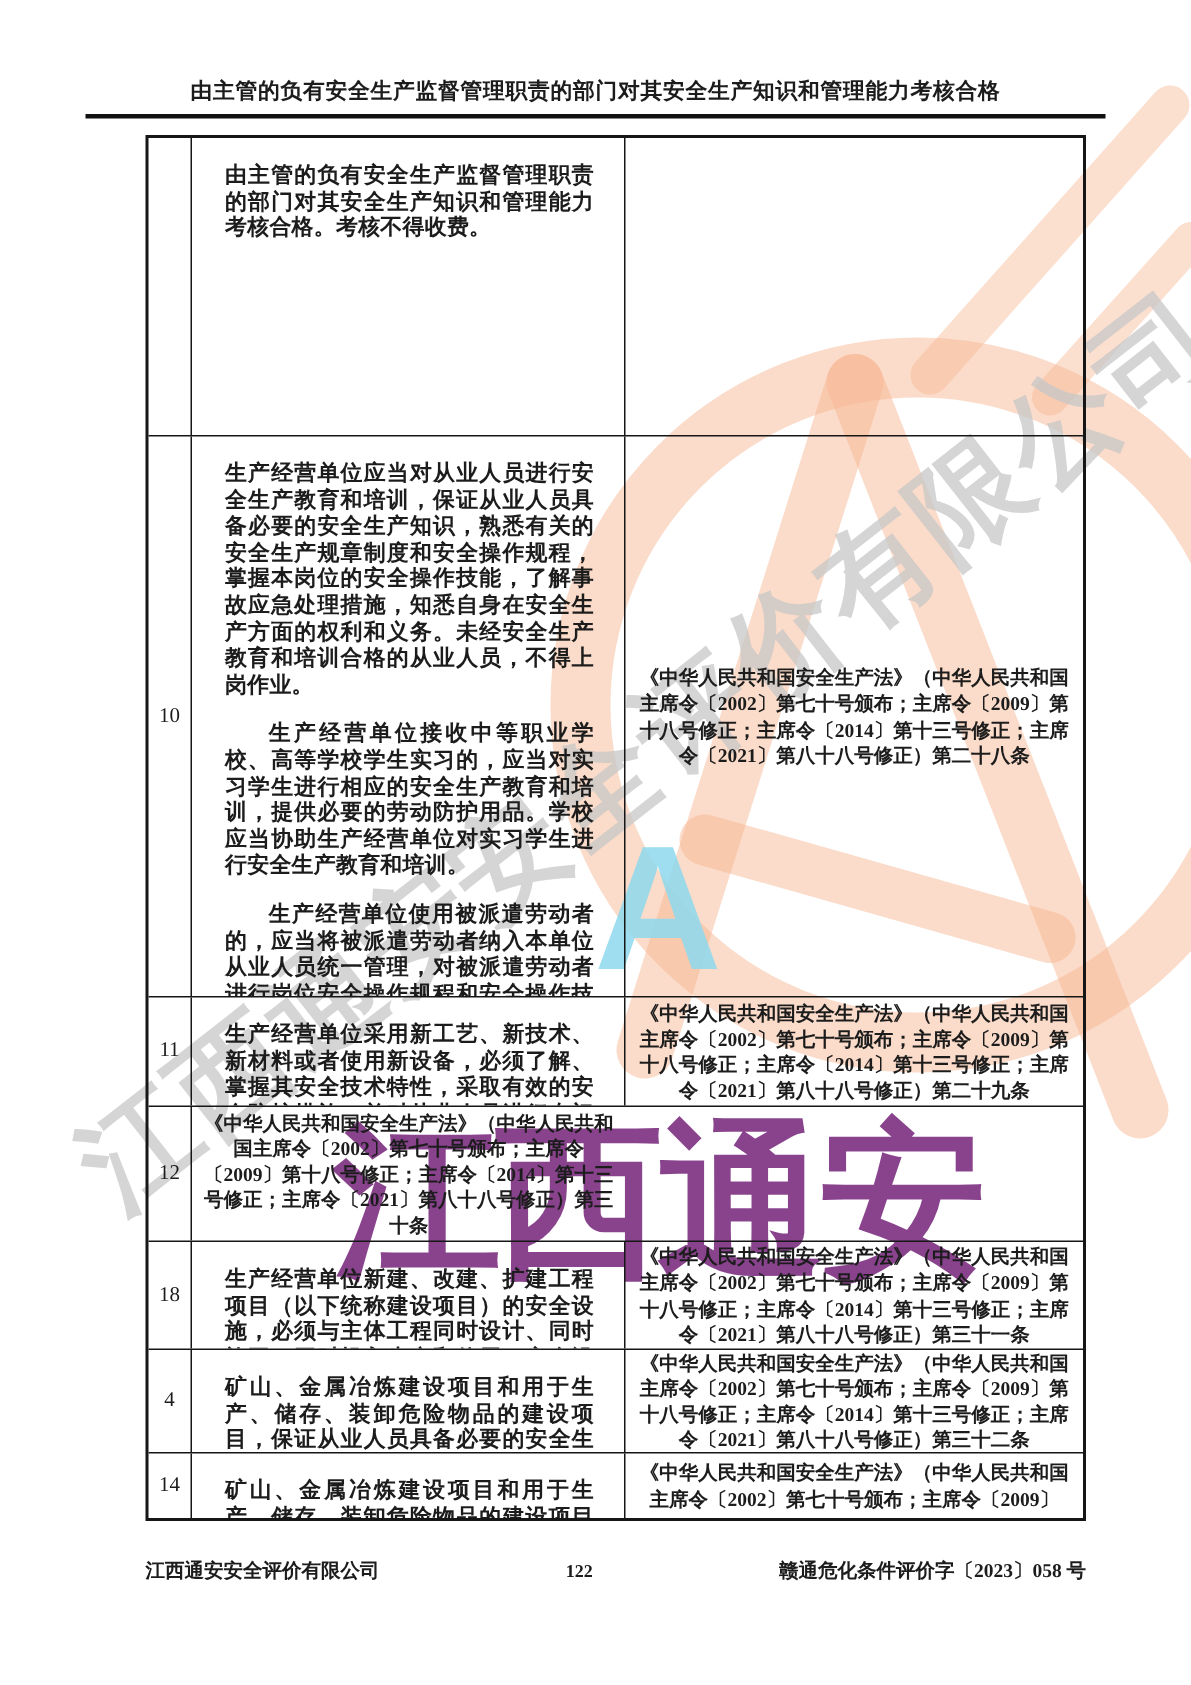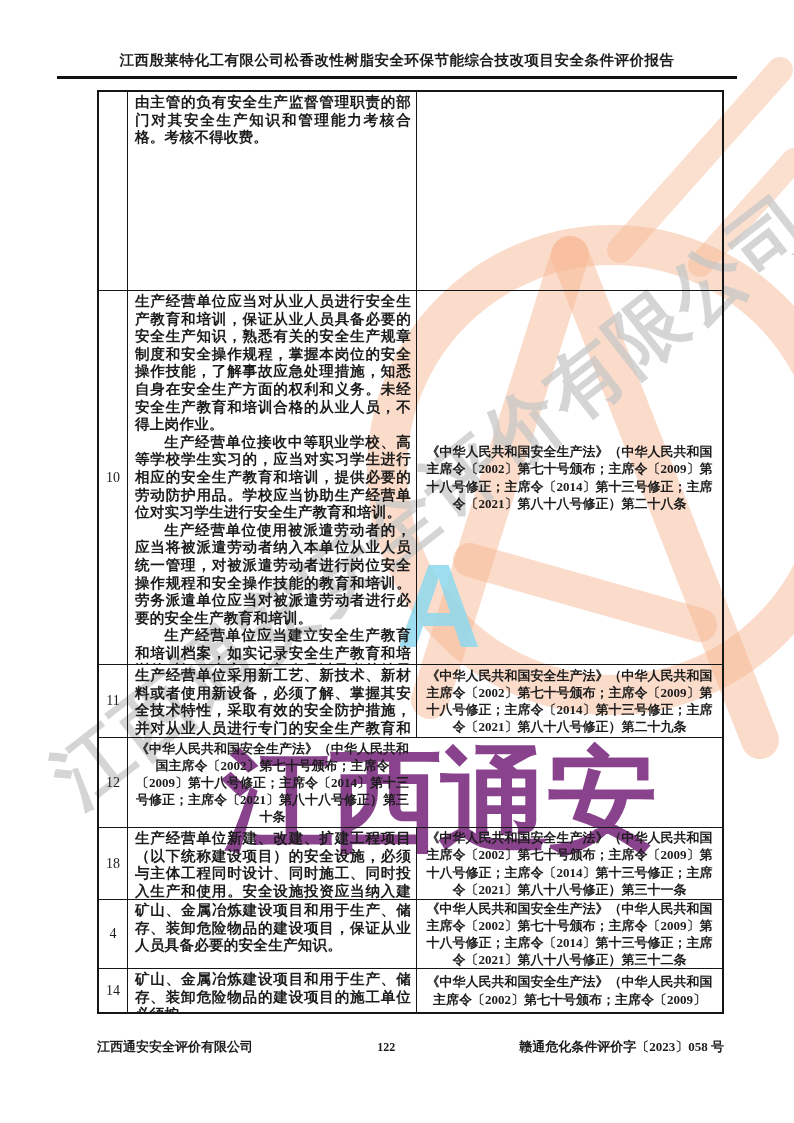--- a/index.html
+++ b/index.html
@@ -49,21 +49,21 @@
   .cell { box-sizing:border-box; overflow:hidden; }
   .num {
     border-right:1.5px solid #161616; display:flex; align-items:center;
     justify-content:center; font-size:14px; font-weight:400;
   }
   .content {
     border-right:1.5px solid #161616; padding:2px 5px 1px 7px;
     font-size:14.6px; line-height:17.6px; font-weight:600;
     text-align:justify; letter-spacing:0.2px;
   }
-  .content p { margin:0; }
+  .content p { margin:15px; }
   .content p.ind { text-indent:2em; }
   .basis {
     padding:2px 4px; font-size:13px; line-height:17.2px; font-weight:600;
     display:flex; flex-direction:column; align-items:center; justify-content:center;
     text-align:center;
   }
   
   .ftr {
     position:absolute; top:1038px; left:97px; width:627px; z-index:3;
     display:flex; justify-content:space-between; align-items:baseline;
@@ -89,21 +89,21 @@
       <g stroke="#f7b894" stroke-opacity="0.45" fill="none" stroke-linecap="round">
         <path d="M20 220 L180 40" stroke-width="26"></path>
         <path d="M100 235 L194 130" stroke-width="24"></path>
       </g>
     </svg>
     <div class="wm-gray">江西通安安全评价有限公司</div>
     <div class="wm-red">江西通安</div>
     <div class="wm-blue">A</div>
   </div>
 
-  <div class="hdr-title">江西殷莱特化工有限公司松香改性树脂安全环保节能综合技改项目安全条件评价报告</div>
+  <div class="hdr-title">由主管的负有安全生产监督管理职责的部门对其安全生产知识和管理能力考核合格</div>
   <div class="hdr-rule"></div>
 
   <div class="tbl">
 
     <div class="trow" style="height:198px">
       <div class="cell num"></div>
       <div class="cell content">
         <p>由主管的负有安全生产监督管理职责的部门对其安全生产知识和管理能力考核合格。考核不得收费。</p>
       </div>
       <div class="cell basis"></div>

